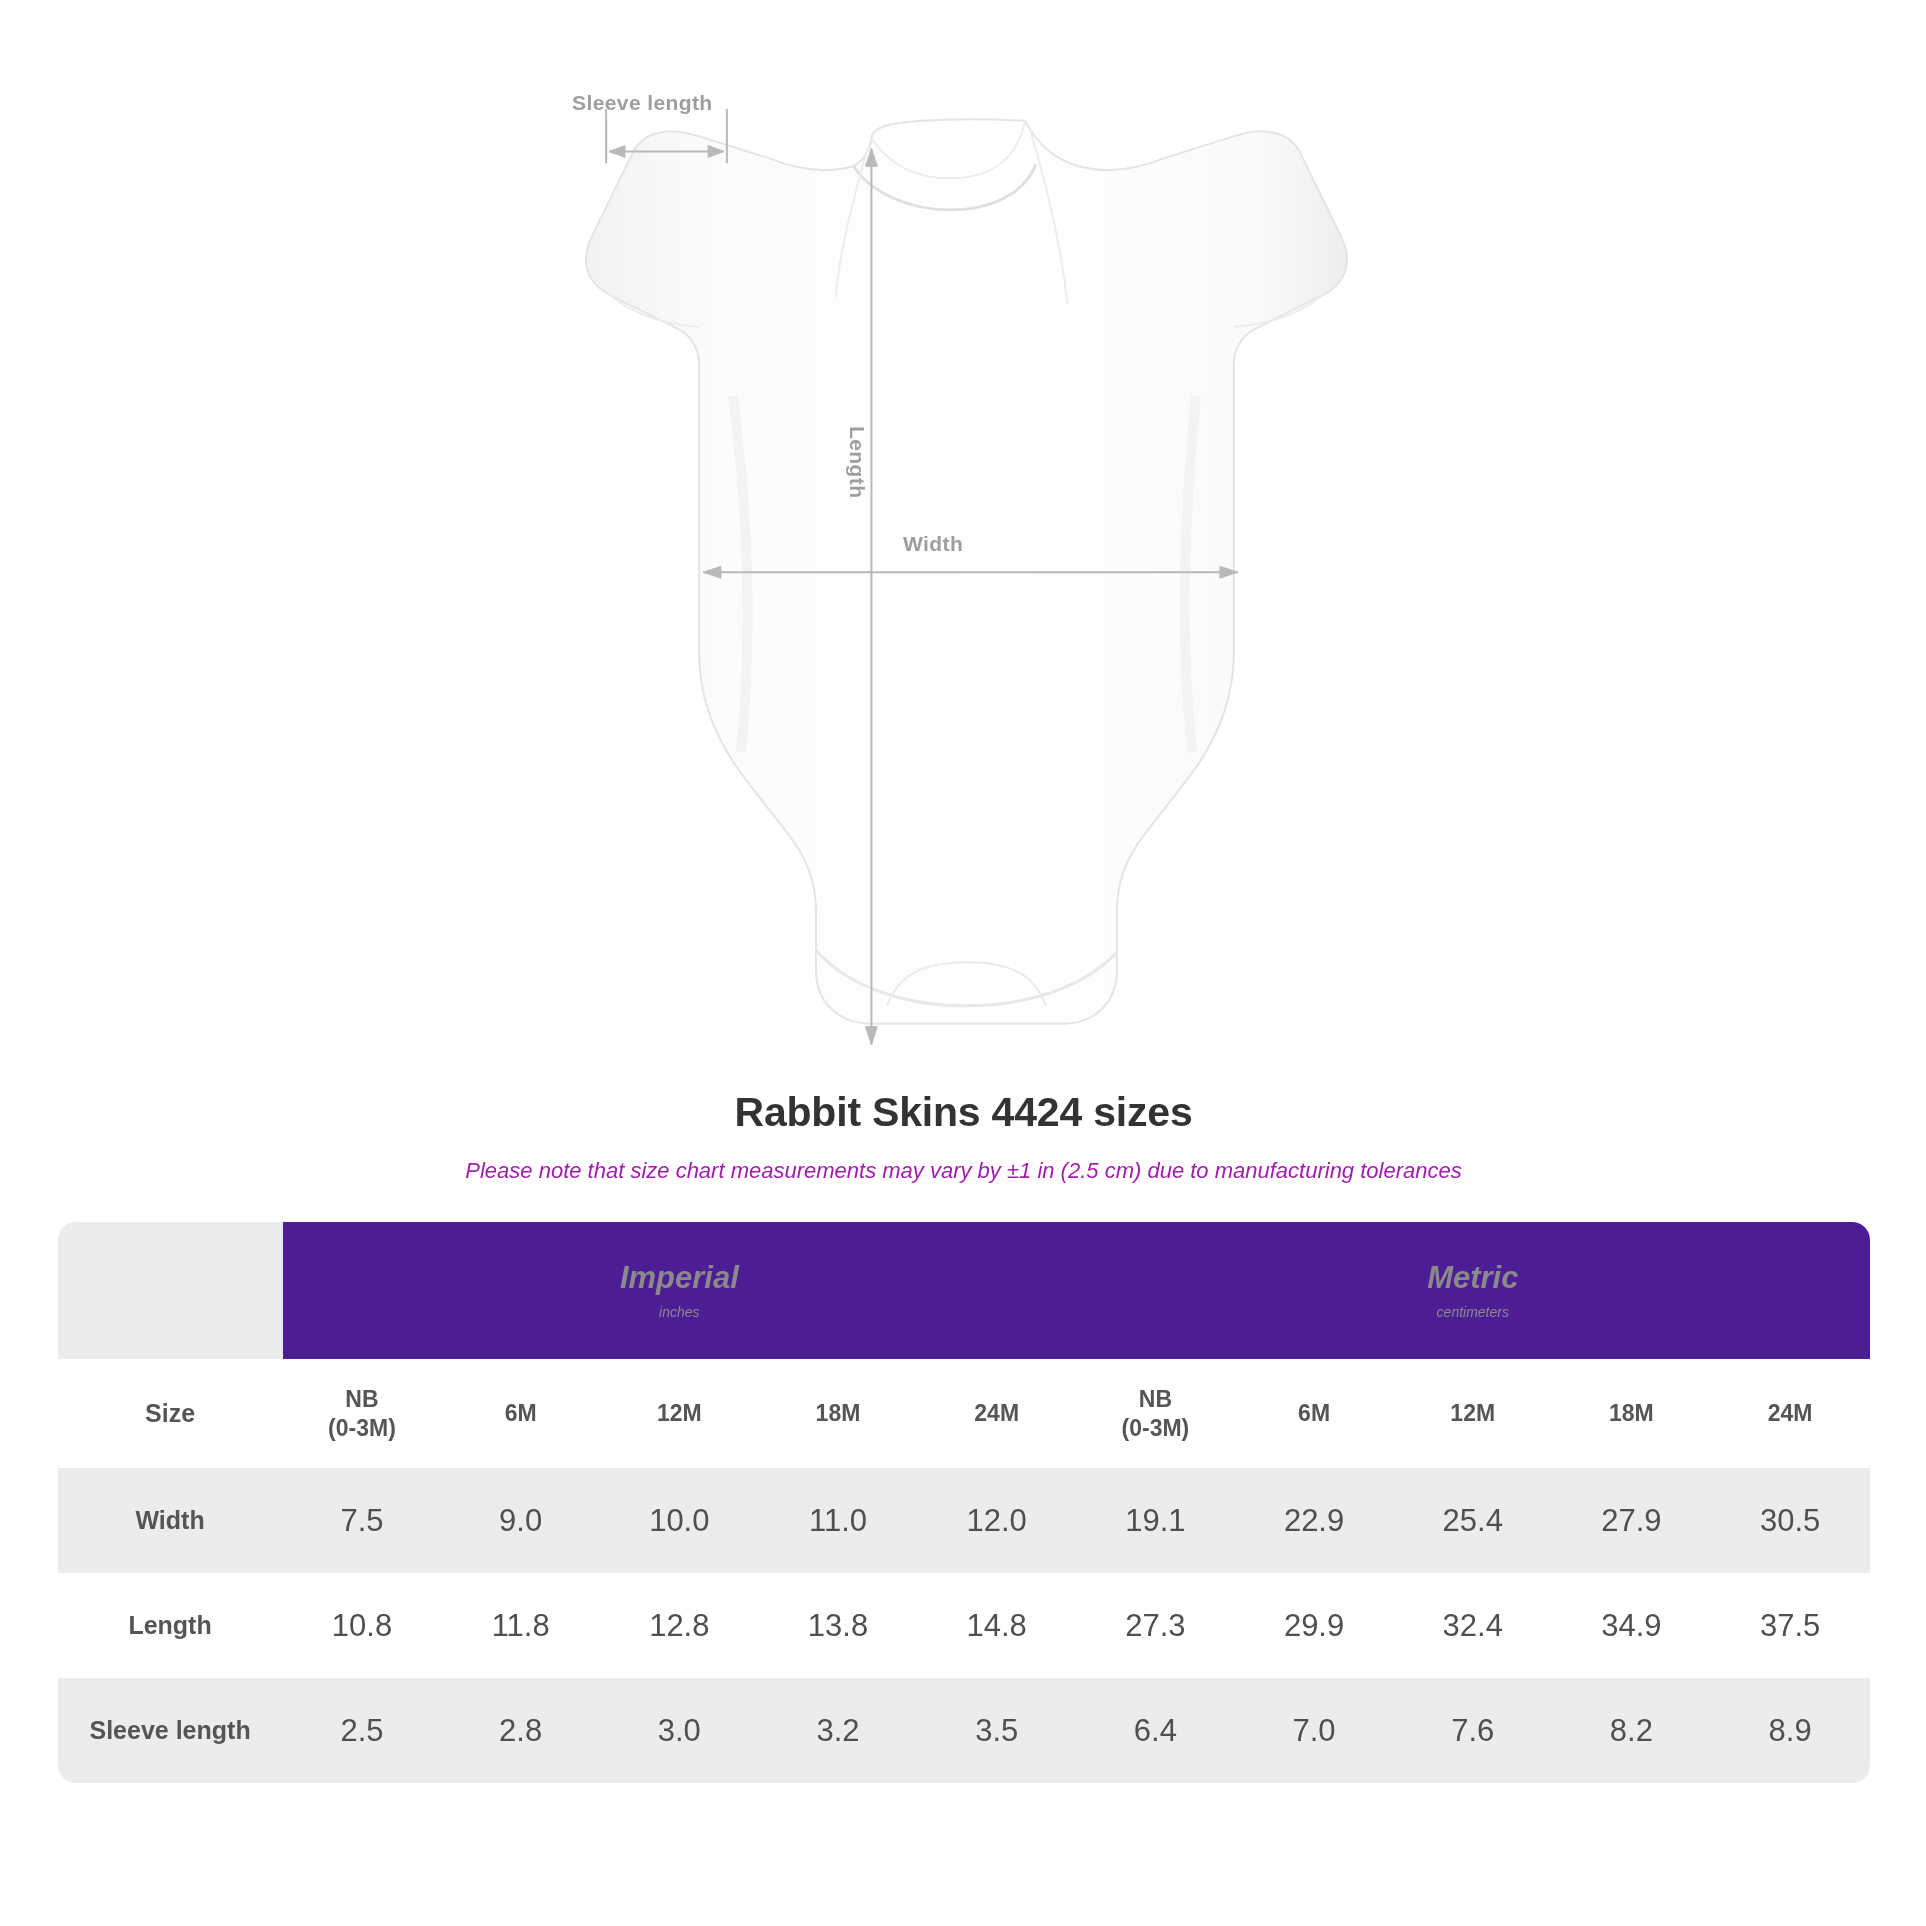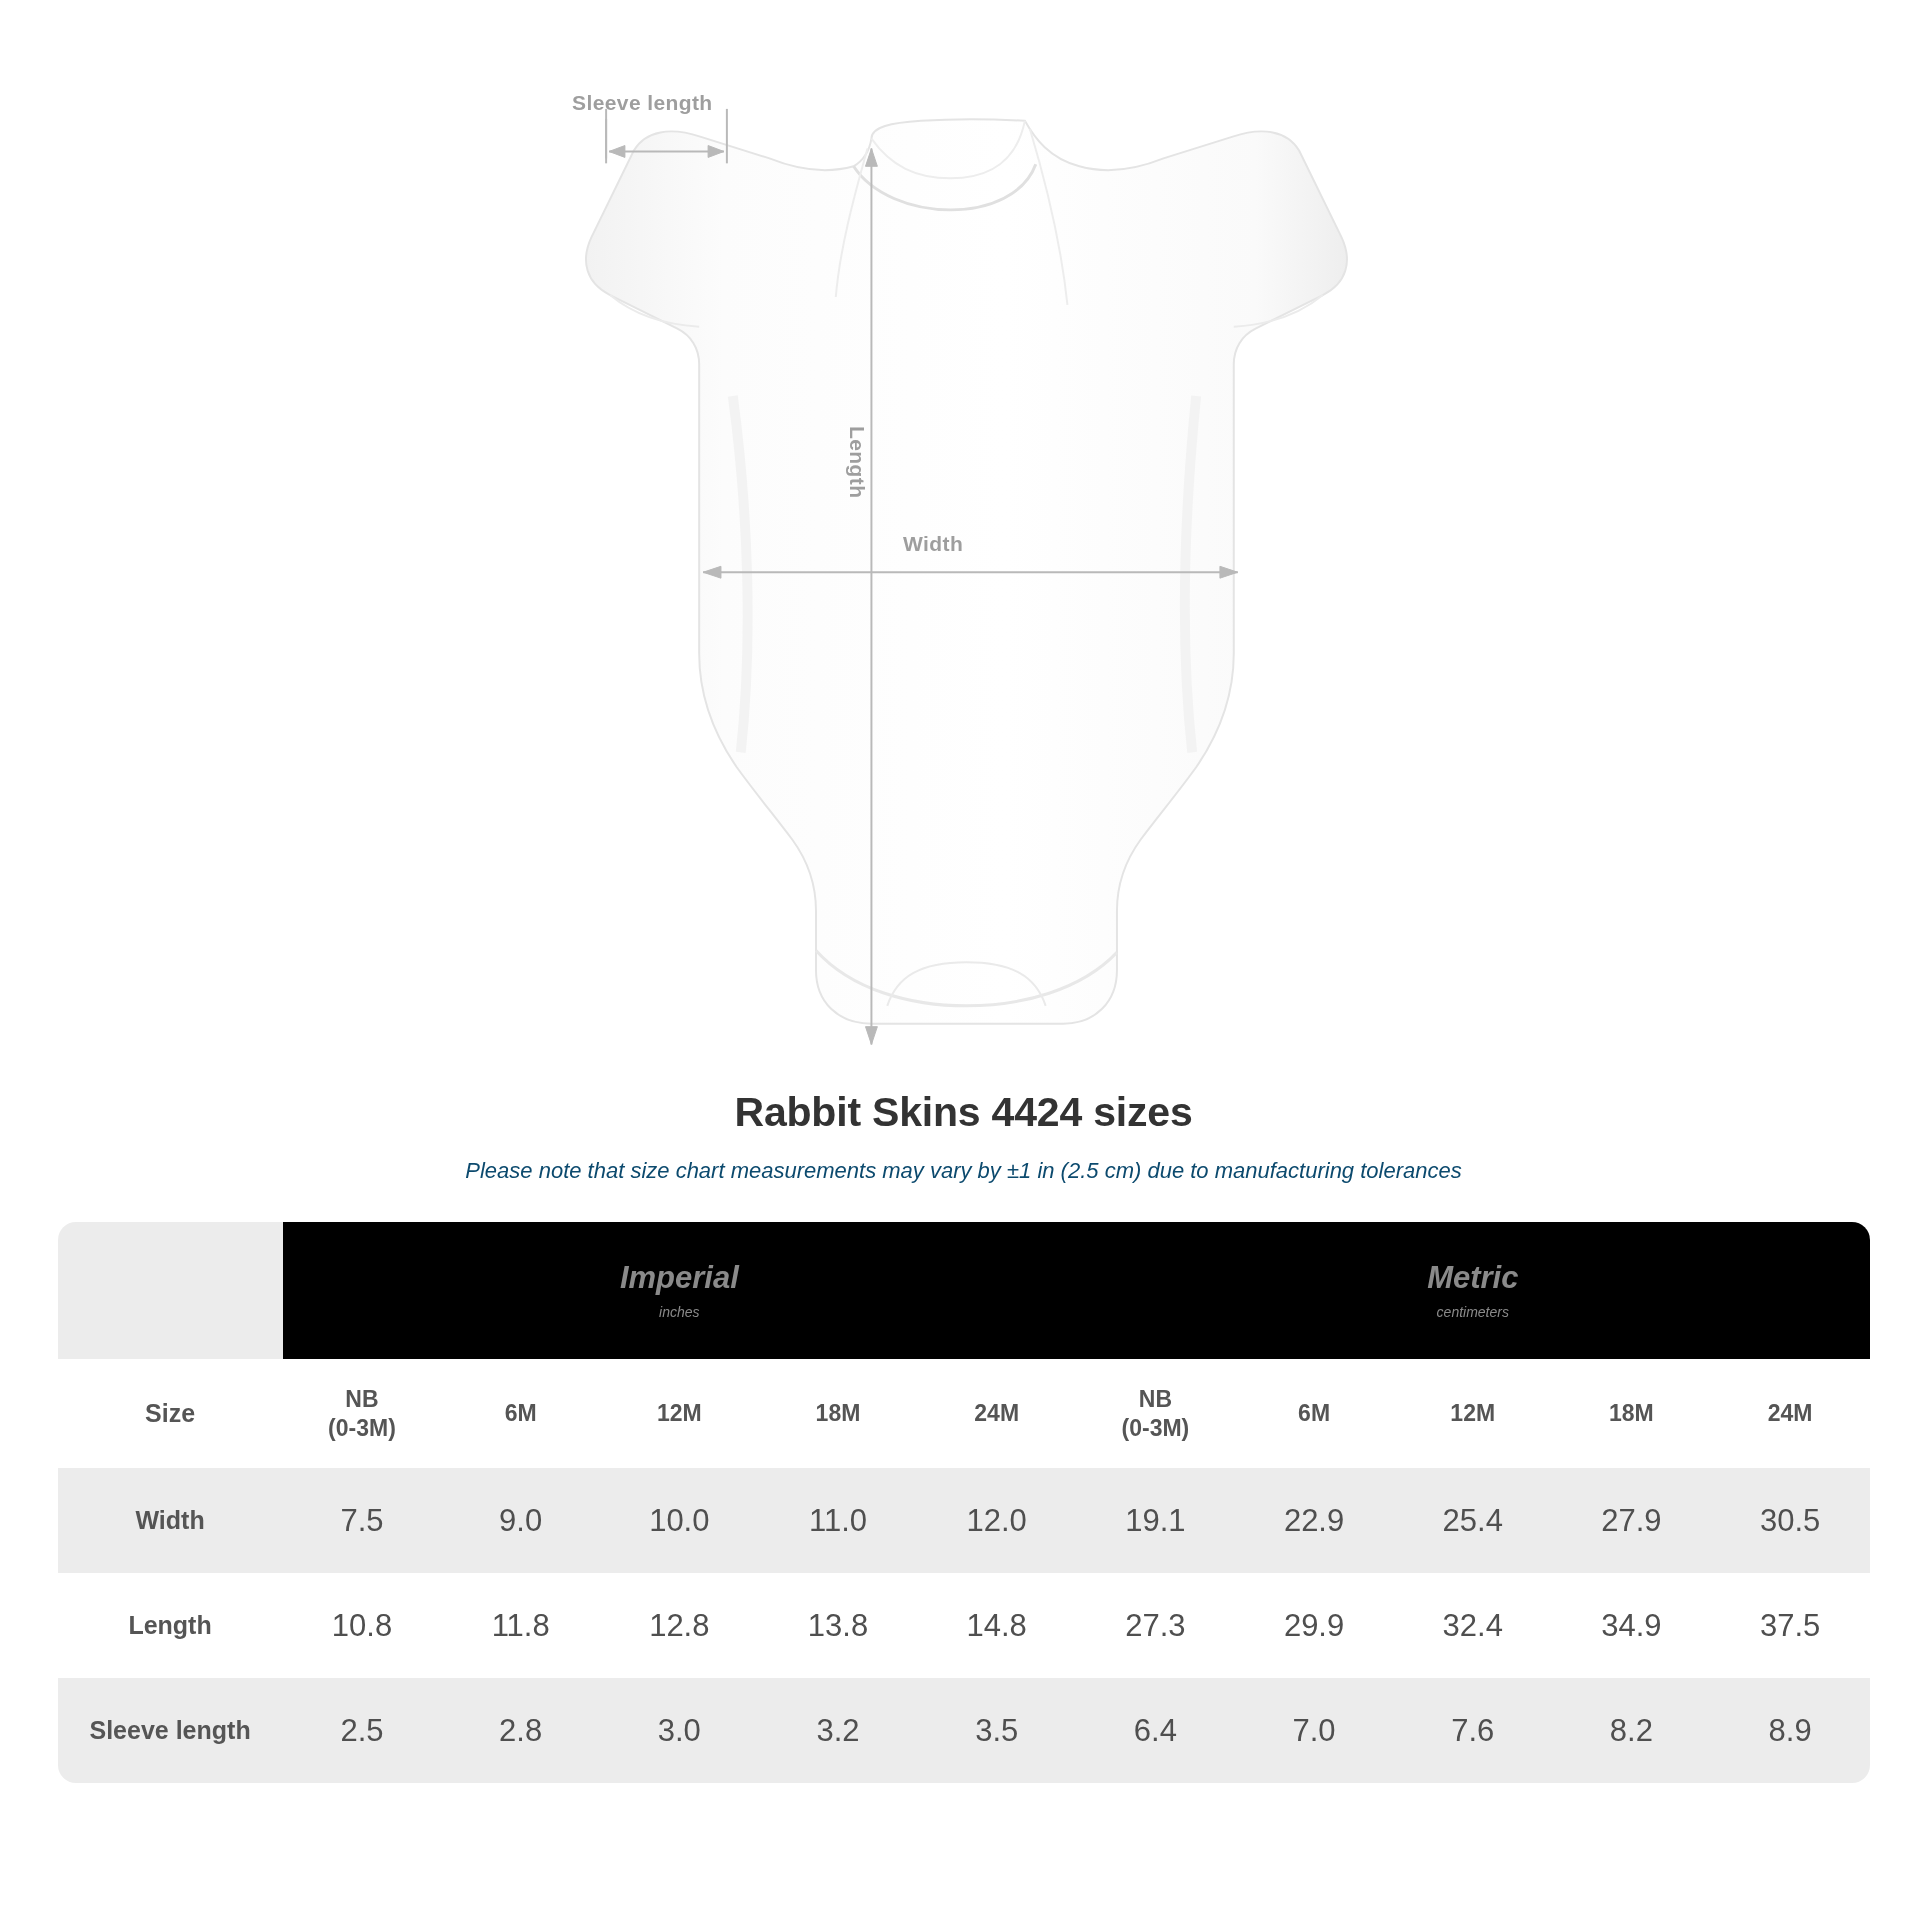--- a/index.html
+++ b/index.html
@@ -61,21 +61,21 @@
   .chart-title {
     font-size: 41px;
     font-weight: bold;
     color: #333333;
     letter-spacing: -0.2px;
   }
   .chart-note {
     margin-top: 22px;
     font-size: 22px;
     font-style: italic;
-    color: #0c4a6e;
+    color: #a21caf;
   }
 
   
   .table-wrap {
     margin: 38px auto 0 auto;
     width: 1812px;
   }
   table.size-table {
     width: 100%;
     border-collapse: collapse;
@@ -83,21 +83,21 @@
     border-radius: 18px;
     overflow: hidden;
   }
   table.size-table td,
   table.size-table th {
     text-align: center;
     vertical-align: middle;
     border: none;
   }
   .unit-cell {
-    background: #000000;
+    background: #4c1d95;
     height: 137px;
     padding: 0;
   }
   .unit-cell .unit-name {
     font-size: 31px;
     font-weight: bold;
     font-style: italic;
     color: #8a8a8a;
     line-height: 1.1;
   }

